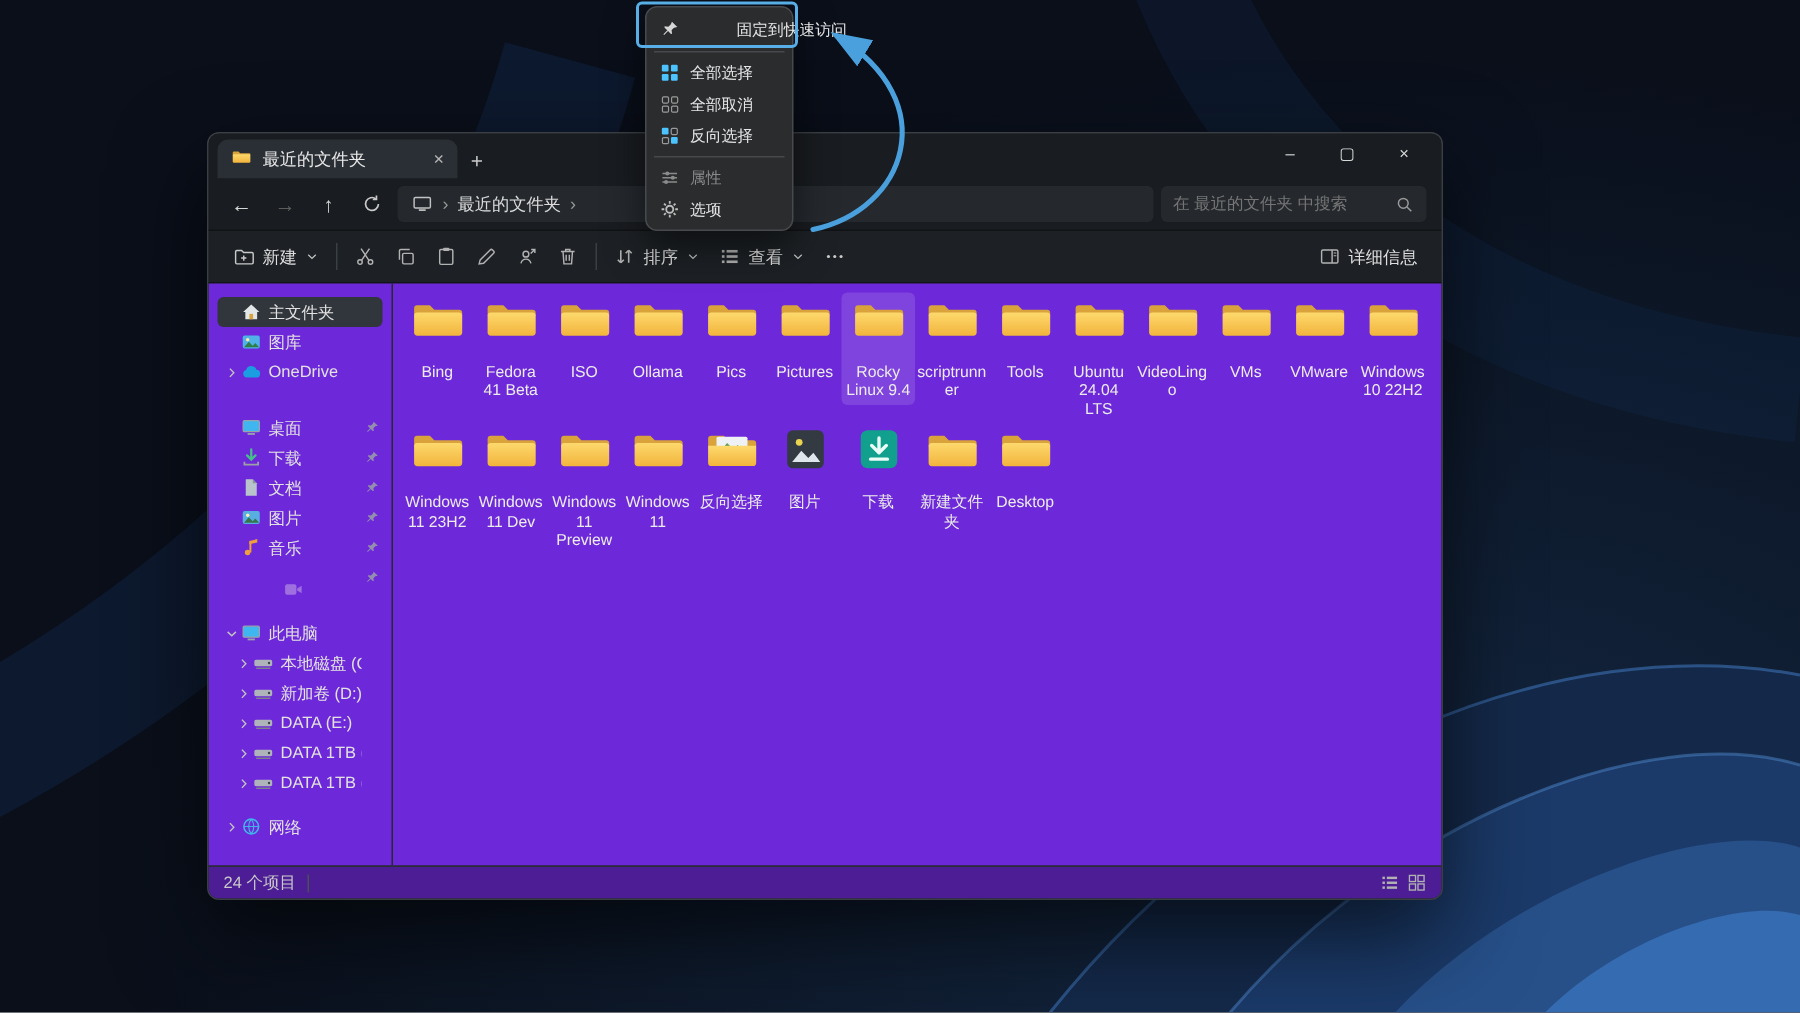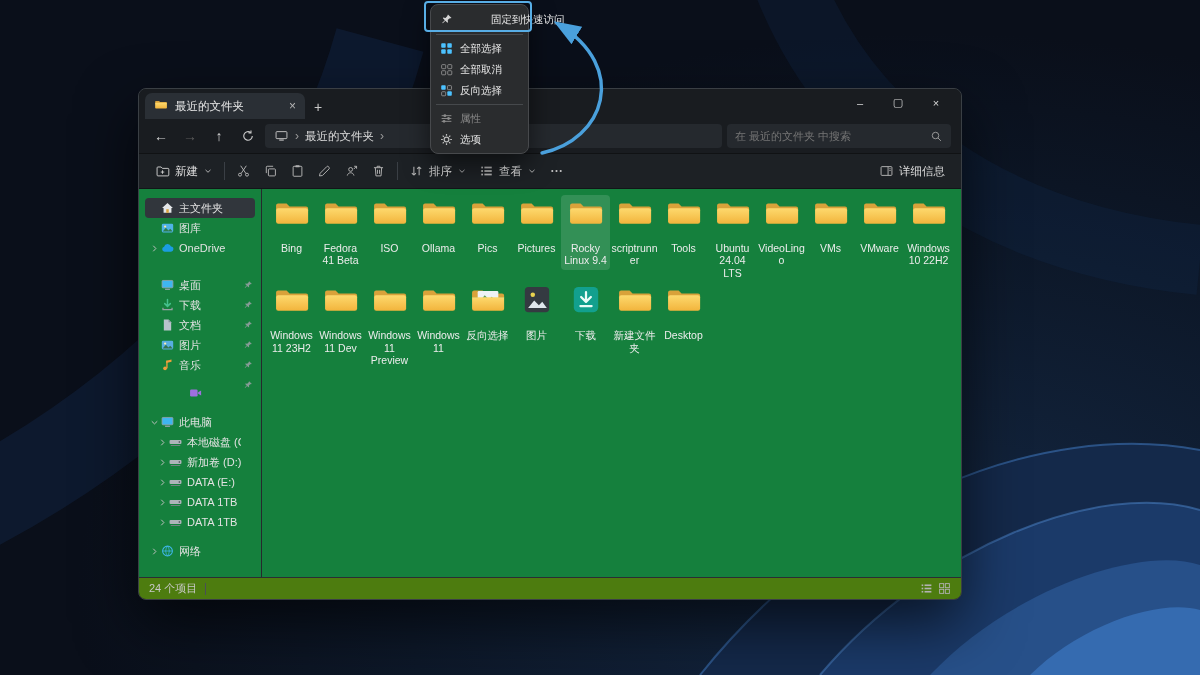--- a/index.html
+++ b/index.html
@@ -21,32 +21,32 @@
   .winctrls{margin-left:auto;display:flex;align-self:flex-start;}
   .wbtn{width:38px;height:27px;display:flex;align-items:center;justify-content:center;color:#d8d8d8;font-size:11px;}
 
   .navbar{height:34px;background:#191c20;display:flex;align-items:center;gap:5px;padding:0 10px;flex:0 0 auto;}
   .nbtn{width:24px;height:24px;display:flex;align-items:center;justify-content:center;color:#d6d6d6;font-size:14px;border-radius:4px;}
   .nbtn.dis{color:#5c5c5c;}
   .nbtn .ic{width:14px;height:14px;}
   .addressbar{flex:1;height:24px;background:#25292e;border-radius:4px;display:flex;align-items:center;gap:6px;
     padding:0 9px;color:#dcdcdc;font-size:11.5px;}
   .crumb-chev{color:#9a9a9a;font-size:12px;}
-  .searchbox{width:224px;height:24px;background:#25292e;border-radius:4px;display:flex;align-items:center;gap:4px;padding:0 8px;}
+  .searchbox{width:177px;height:24px;background:#25292e;border-radius:4px;display:flex;align-items:center;gap:4px;padding:0 8px;}
   .searchbox input{flex:1;background:transparent;border:none;outline:none;color:#b9b9b9;font-size:11px;font-family:inherit;min-width:0;}
 
   .toolbar{height:36px;background:#1d2125;border-top:1px solid #101214;border-bottom:1px solid #121518;
     display:flex;align-items:center;padding:0 10px;flex:0 0 auto;}
   .tbtn{display:flex;align-items:center;gap:5px;background:transparent;border:none;color:#dedede;
     font-size:11.5px;padding:4px 6px;border-radius:4px;}
   .tsep{width:1px;height:18px;background:#3a3f45;margin:0 5px;}
   .tchev{width:10px;height:10px;display:inline-flex;}
   .details-btn{margin-left:auto;}
 
-  .main{flex:1;display:flex;min-height:0;background:#15803d;}
+  .main{flex:1;display:flex;min-height:0;background:#6d28d9;}
   .sidebar{width:122px;padding:9px 4px 0 4px;overflow:hidden;flex:0 0 auto;}
   .side-item{display:flex;align-items:center;height:20px;border-radius:4px;color:#e2e2e2;font-size:11px;
     position:relative;padding-right:14px;margin:0 2px;}
   .side-item.sel{background:#31363c;}
   .chev{width:11px;height:11px;display:inline-flex;flex:0 0 11px;}
   .ic{width:15px;height:14px;display:inline-flex;flex:0 0 auto;}
   .ic svg,.chev svg,.tchev svg,.pinic svg{width:100%;height:100%;display:block;}
   .slabel{margin-left:4px;white-space:nowrap;overflow:hidden;}
   .pinic{position:absolute;right:2px;top:5px;width:10px;height:10px;opacity:.85;}
   .sgap{height:17px;}
@@ -54,21 +54,21 @@
   .sdivider{width:1px;background:#26292d;flex:0 0 1px;}
 
   .grid{flex:1;padding:6px 5px;display:flex;flex-wrap:wrap;align-content:flex-start;align-items:flex-start;}
   .tile{width:49px;padding:3px 1px;border-radius:4px;display:flex;flex-direction:column;align-items:center;}
   .tile.sel{background:rgba(255,255,255,.13);}
   .tico{width:38px;height:30px;display:block;}
   .tico svg{width:38px;height:30px;display:block;}
   .tlabel{font-size:10.5px;color:#ececec;text-align:center;line-height:1.18;margin-top:14px;word-break:break-word;max-width:48px;}
 
   .statusbar{height:22px;border-top:1px solid #2a2e33;display:flex;align-items:center;padding:0 10px;
-    color:#c9c9c9;font-size:11px;gap:8px;flex:0 0 auto;background:#4d7c0f;}
+    color:#c9c9c9;font-size:11px;gap:8px;flex:0 0 auto;background:#4c1d95;}
   .status-div{width:1px;height:12px;background:#4a4f55;}
   .status-right{margin-left:auto;display:flex;gap:5px;}
   .status-right .ic{width:13px;height:13px;}
 
   
   .ctx-menu{position:absolute;left:430px;top:4px;width:99px;background:#2a2c2e;border:1px solid #47494c;
     border-radius:8px;box-shadow:0 10px 26px rgba(0,0,0,.55);padding:3px;z-index:20;}
   .menu-item{display:flex;align-items:center;gap:7px;height:21px;padding:0 6px;border-radius:4px;
     color:#e6e6e6;font-size:10.5px;white-space:nowrap;}
   .menu-item.pinned{height:23px;gap:38px;}

